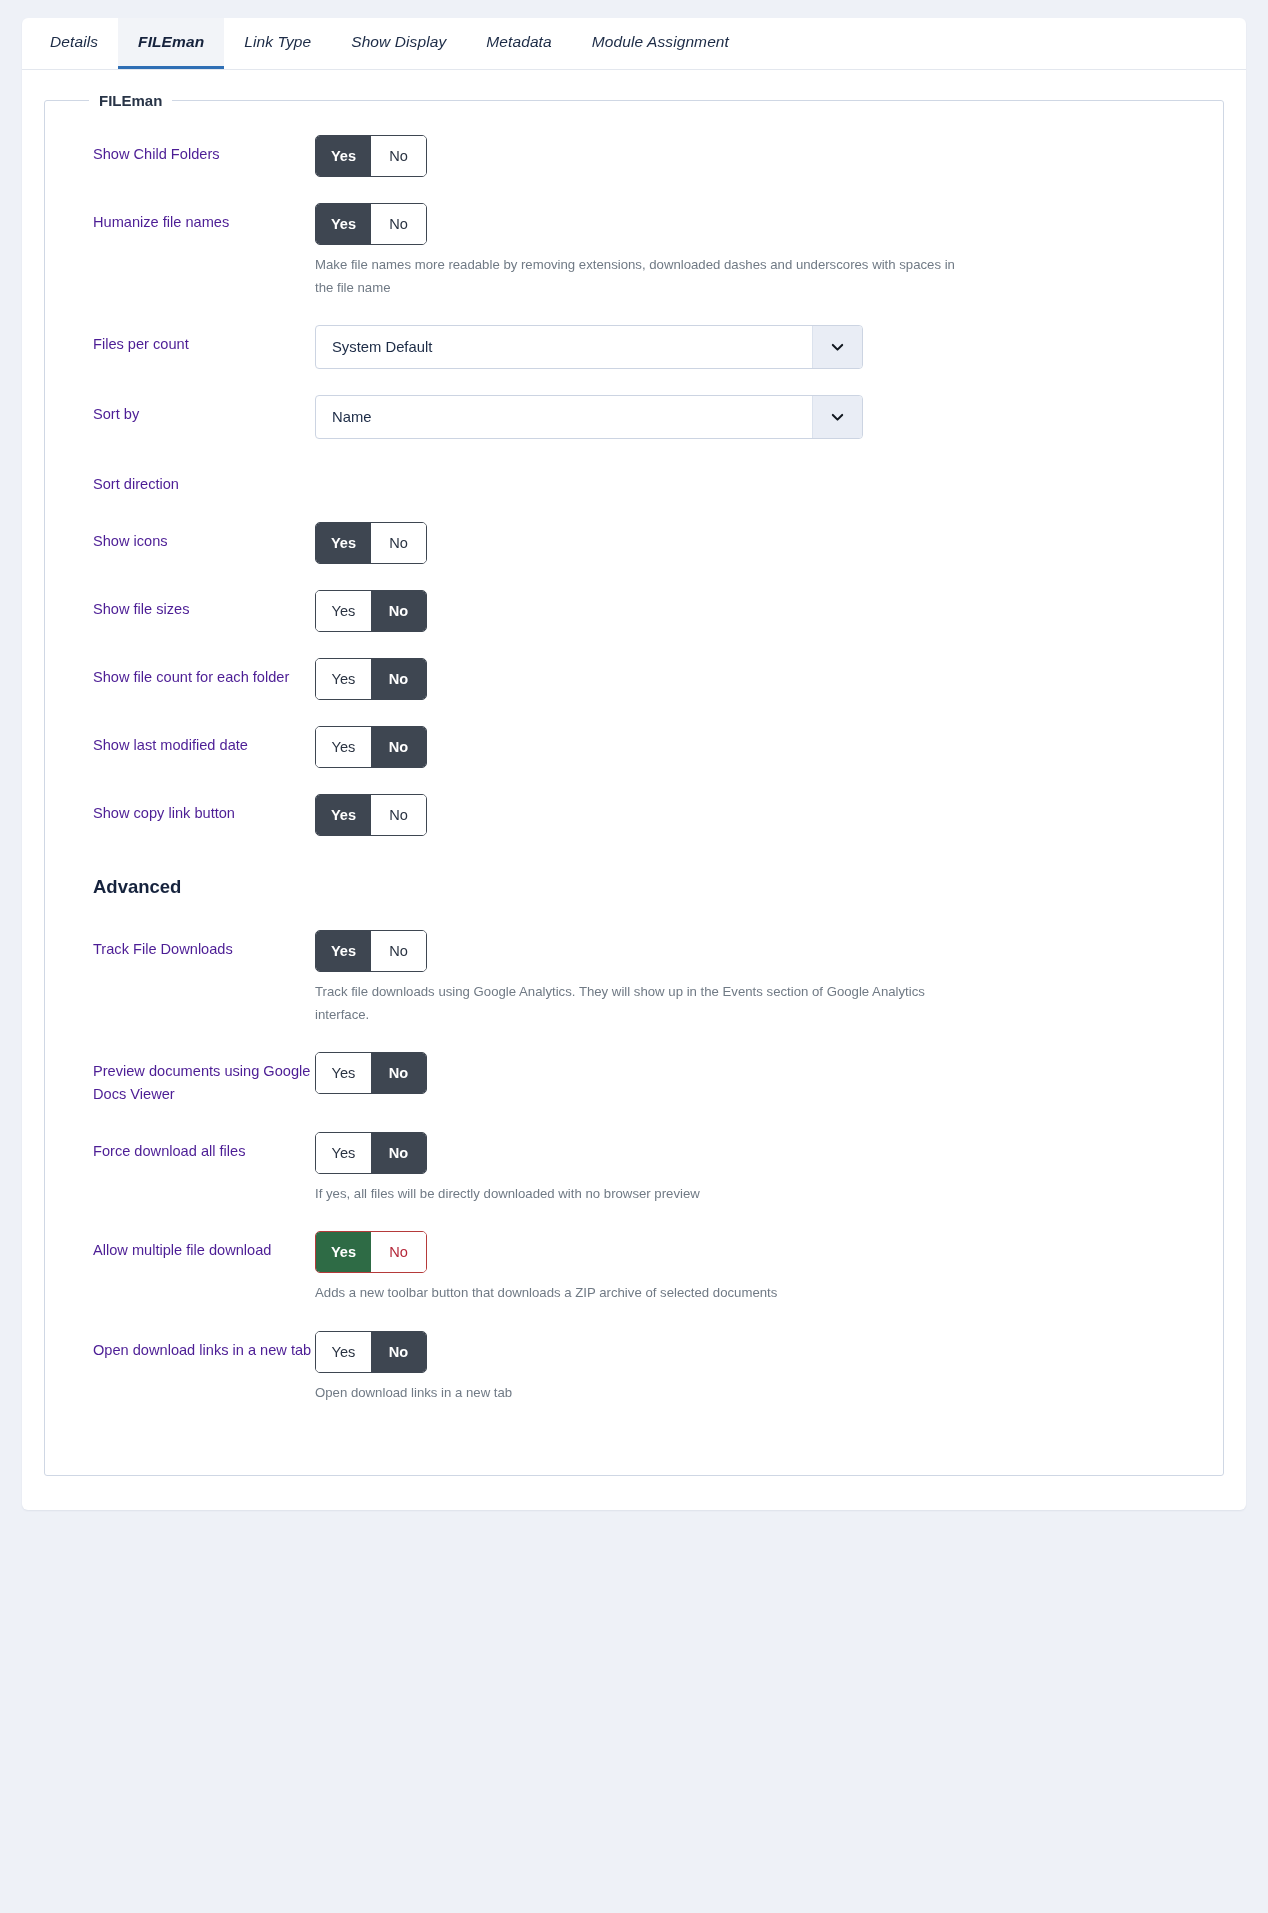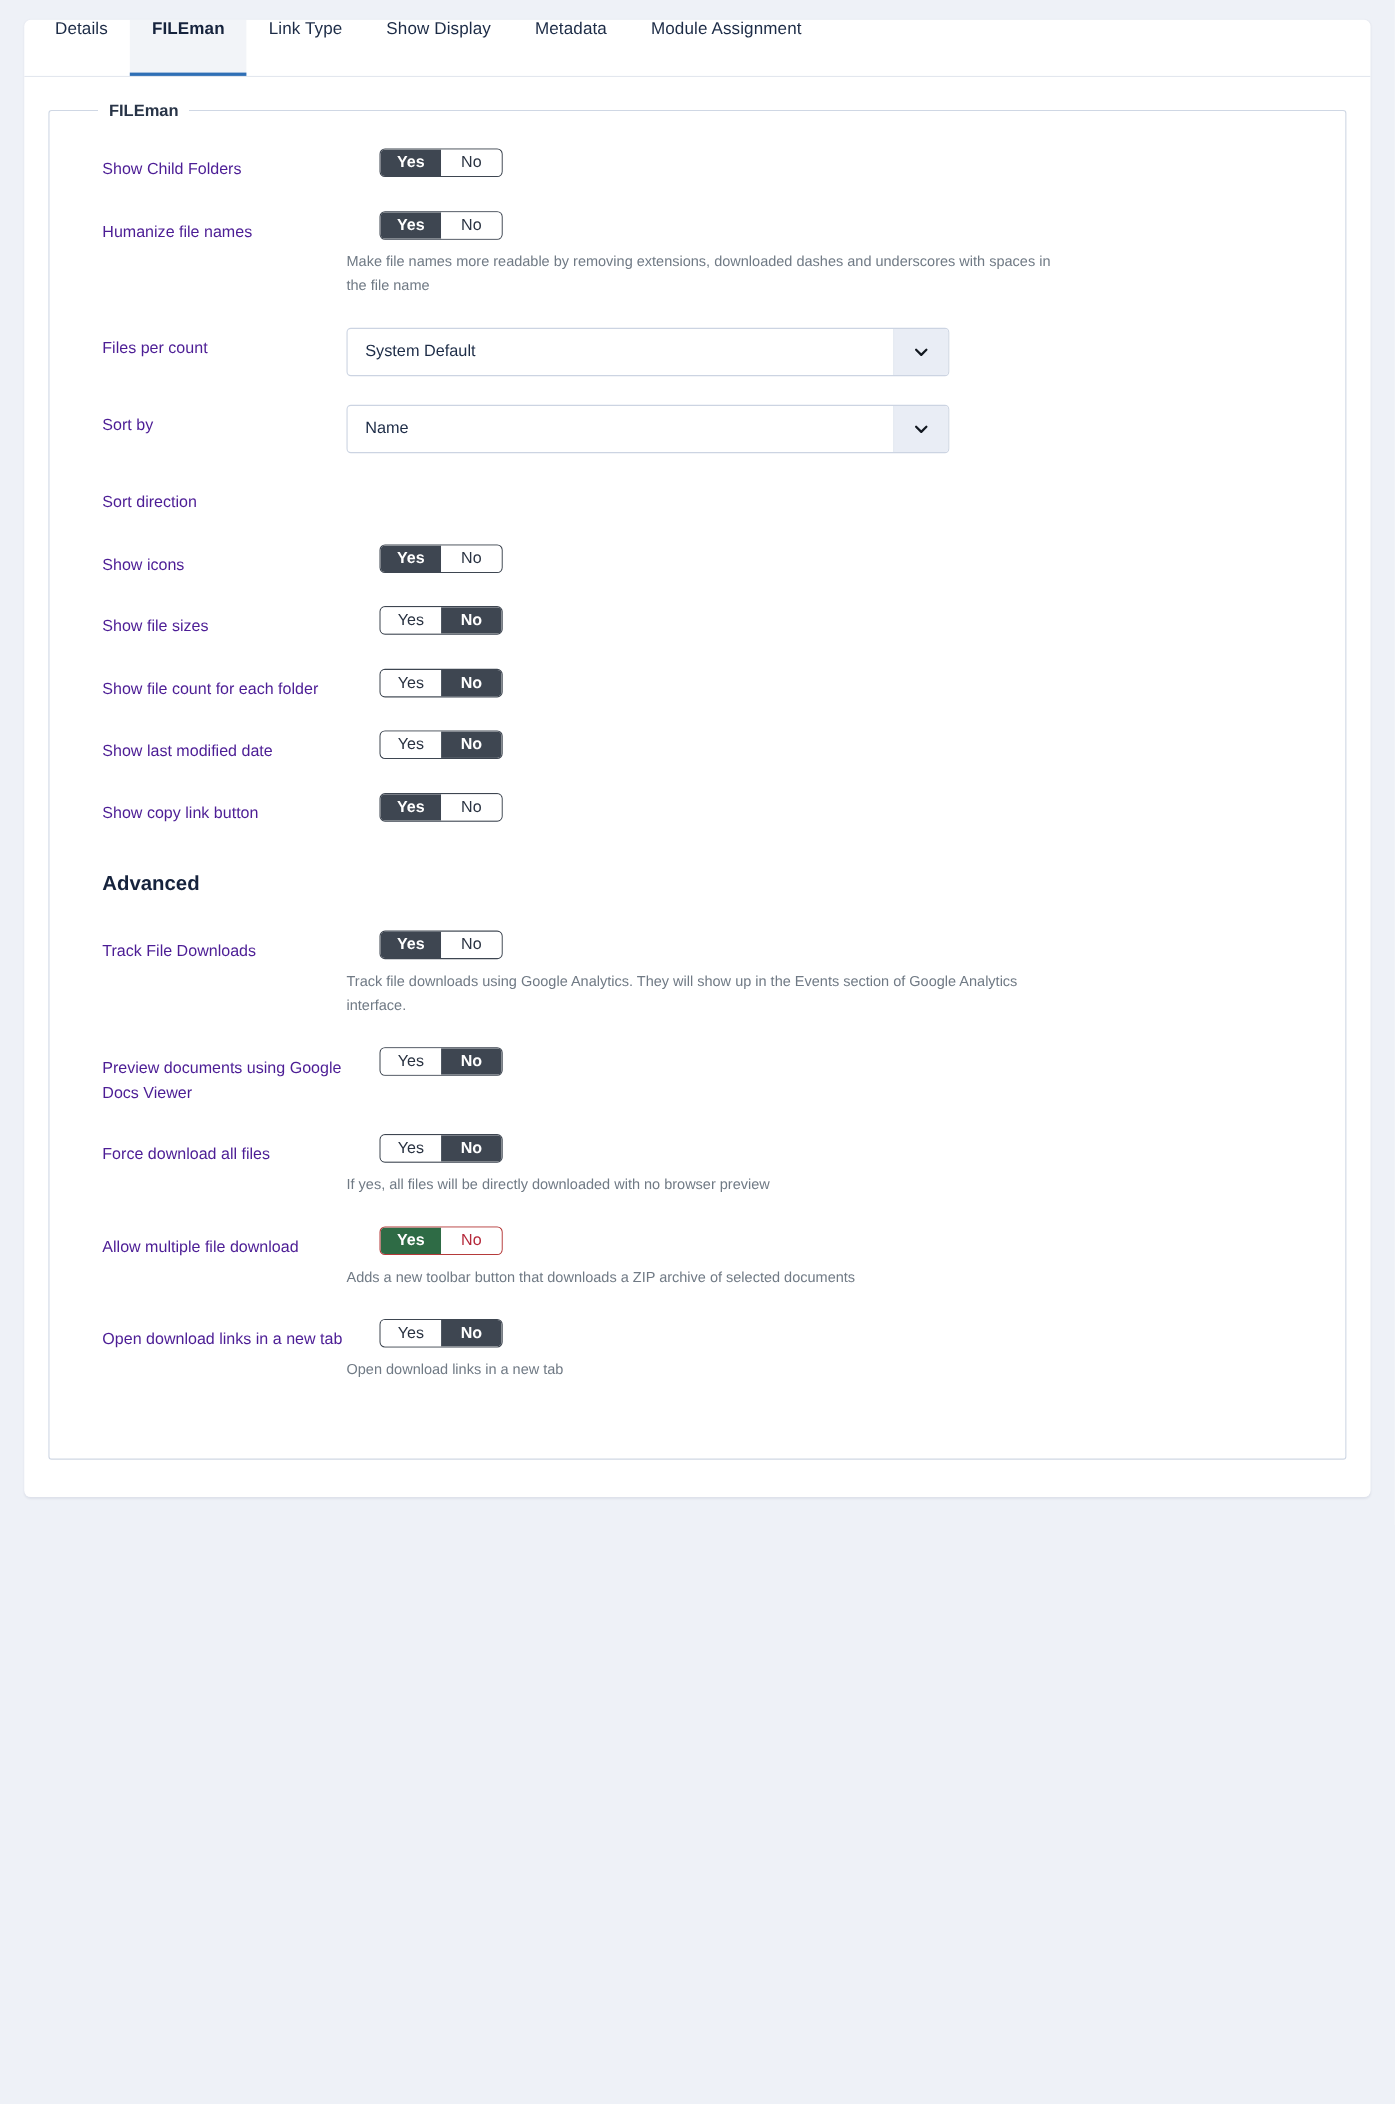--- a/index.html
+++ b/index.html
@@ -18,28 +18,29 @@
     overflow:hidden;
   }
   
   .tabbar {
     display:flex; align-items:stretch;
     border-bottom:1px solid #e3e7ee;
     height:52px;
     padding:0 0 0 8px;
   }
   .tab {
-    display:flex; 
+    display:flex; align-items:center;
     padding:0 20px;
     font-size:15.5px;
     color:#1c2b46;
     cursor:pointer;
     border-bottom:3px solid transparent;
     white-space:nowrap;
     letter-spacing:.1px;
+    font-style:italic;
   }
   .tab.active {
     background:#f2f4f8;
     font-weight:bold;
     color:#16233d;
     border-bottom:3px solid #2f6fb5;
   }
   
   .body { padding:22px 22px 34px 22px; }
   .fs {
@@ -77,22 +78,21 @@
     line-height:1.72;
     margin-top:9px;
     max-width:650px;
   }
   
   .toggle {
     display:inline-flex;
     border-radius:5px;
     overflow:hidden;
     border:1px solid #3e4651;
-    height:26px;
-    margin-left:30px;
+    height:42px;
   }
   .toggle .opt {
     display:flex; align-items:center; justify-content:center;
     min-width:55px;
     padding:0 13px;
     font-size:14.6px;
     background:#ffffff;
     color:#2a3342;
     cursor:pointer;
     user-select:none;

